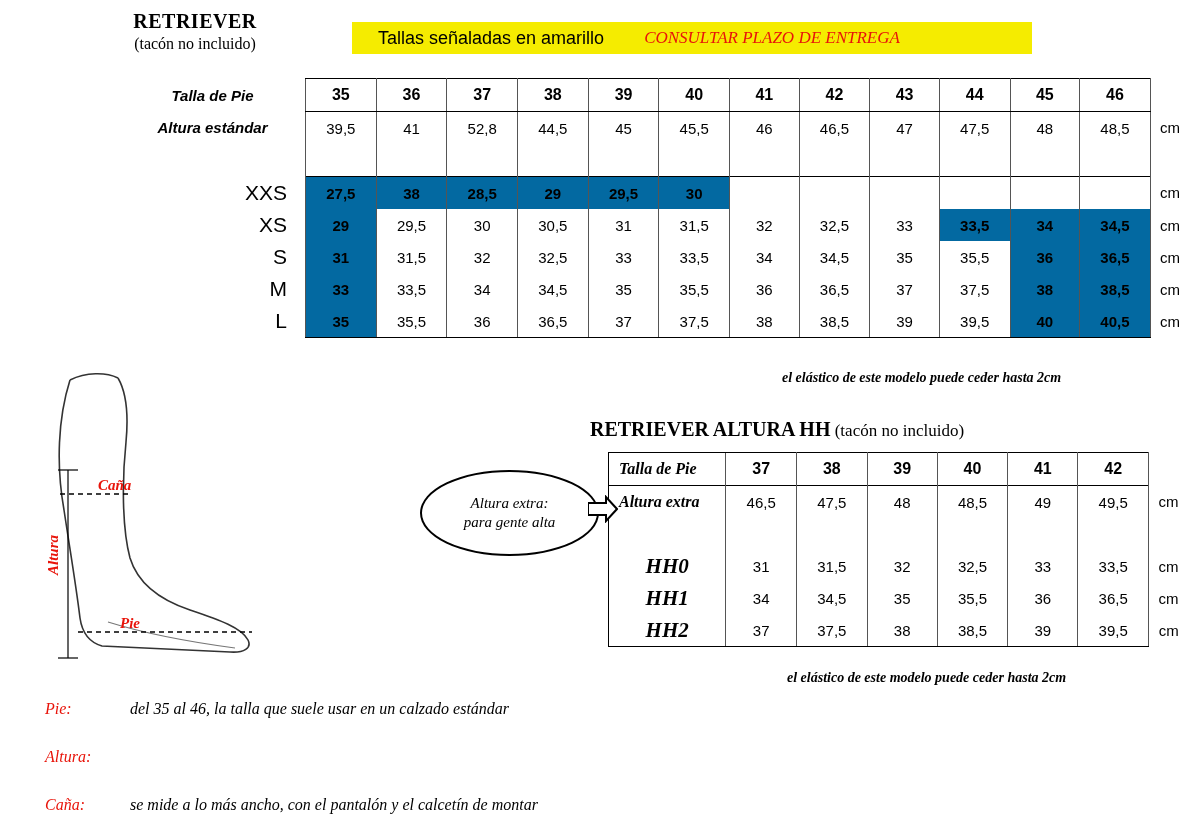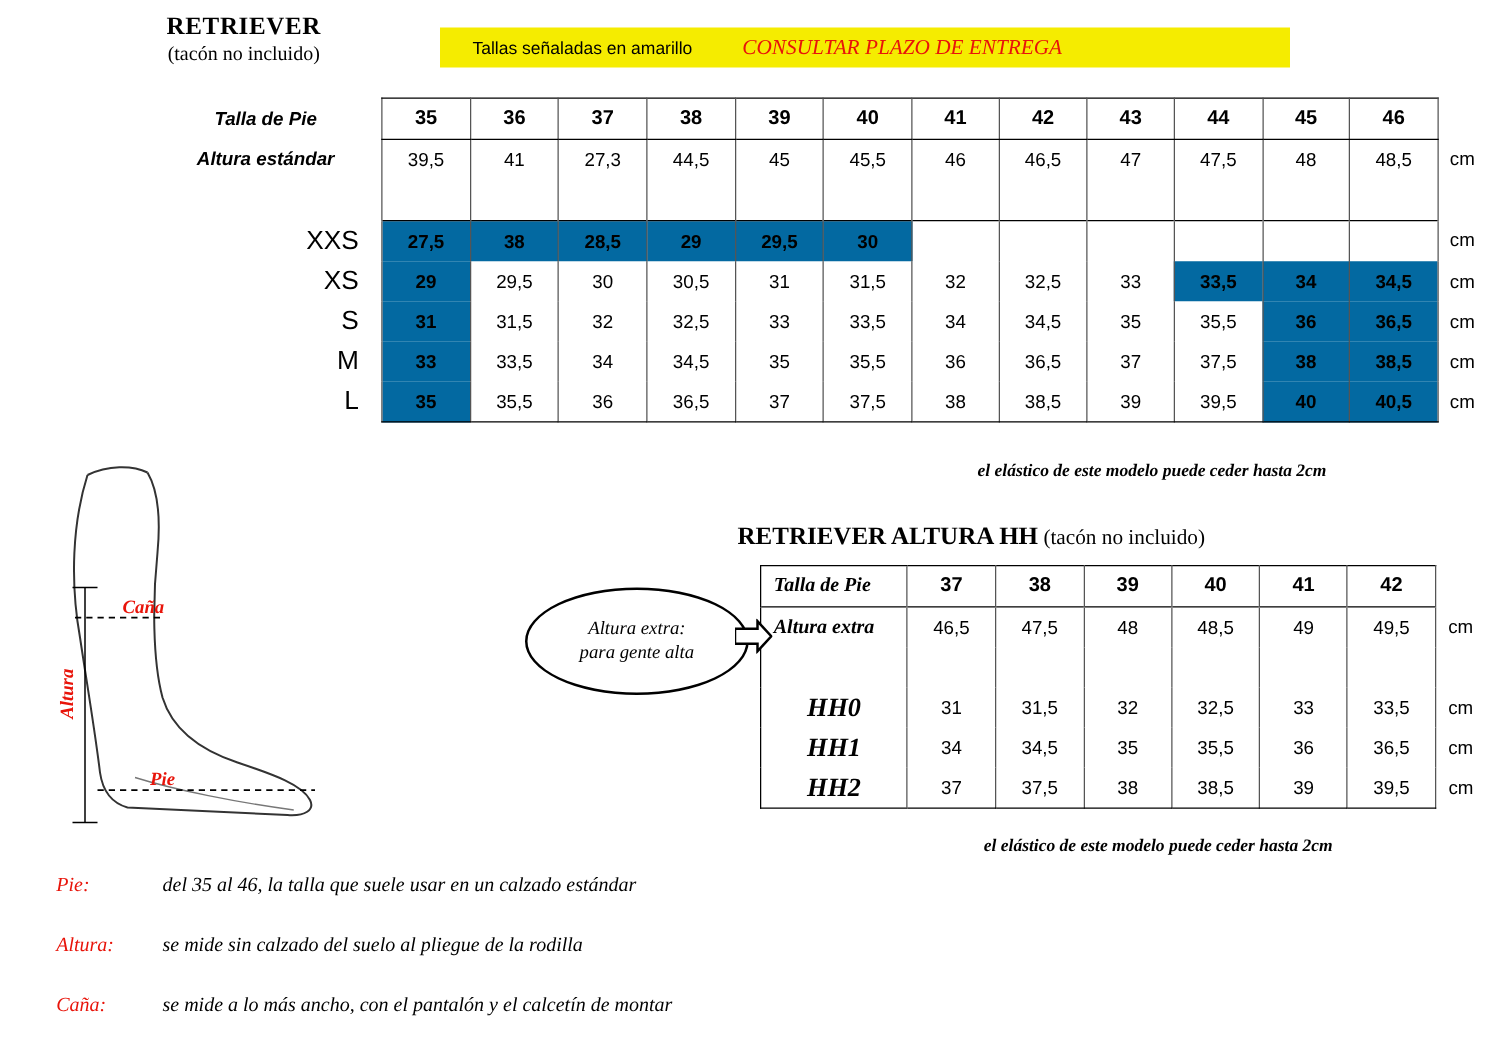--- a/index.html
+++ b/index.html
@@ -35,21 +35,21 @@
   }
   #banner {
     left: 352px; top: 22px;
     width: 680px; height: 32px;
     background: #f5ec00;
     display: flex;
     align-items: center;
   }
   #banner-left {
     font-family: "Liberation Sans", sans-serif;
-    font-size: 14px;
+    font-size: 18px;
     color: #000;
     margin-left: 26px;
   }
   #banner-right {
     font-family: "Liberation Serif", serif;
     font-style: italic;
     font-weight: normal;
     font-size: 17px;
     color: #e8140a;
     margin-left: 40px;
@@ -208,21 +208,21 @@
         <td class="num cellv hline-t hline-b">43</td>
         <td class="num cellv hline-t hline-b">44</td>
         <td class="num cellv hline-t hline-b">45</td>
         <td class="num cellv hline-t hline-b vline-r">46</td>
         <td class="unit-col"></td>
       </tr>
       <tr>
         <td class="lbl-col lbl-italic">Altura estándar</td>
         <td class="cellv vline-l">39,5</td>
         <td class="cellv">41</td>
-        <td class="cellv">27,3</td>
+        <td class="cellv">52,8</td>
         <td class="cellv">44,5</td>
         <td class="cellv">45</td>
         <td class="cellv">45,5</td>
         <td class="cellv">46</td>
         <td class="cellv">46,5</td>
         <td class="cellv">47</td>
         <td class="cellv">47,5</td>
         <td class="cellv">48</td>
         <td class="cellv vline-r">48,5</td>
         <td class="unit-col unit">cm</td>
@@ -428,19 +428,18 @@
   <text id="svg-pie" x="90" y="258" font-family="Liberation Serif, serif" font-size="15" font-weight="bold" font-style="italic" fill="#e8140a">Pie</text>
 </svg>
 
 <div class="abs" id="legend">
     <div class="legend-row">
       <div class="legend-term">Pie:</div>
       <div class="legend-def">del 35 al 46, la talla que suele usar en un calzado estándar</div>
     </div>
     <div class="legend-row">
       <div class="legend-term">Altura:</div>
-      <div class="legend-def">se mide sin calzado del suelo al pliegue de la rodilla</div>
     </div>
     <div class="legend-row">
       <div class="legend-term">Caña:</div>
       <div class="legend-def">se mide a lo más ancho, con el pantalón y el calcetín de montar</div>
     </div>
   </div>
 
 </body></html>

